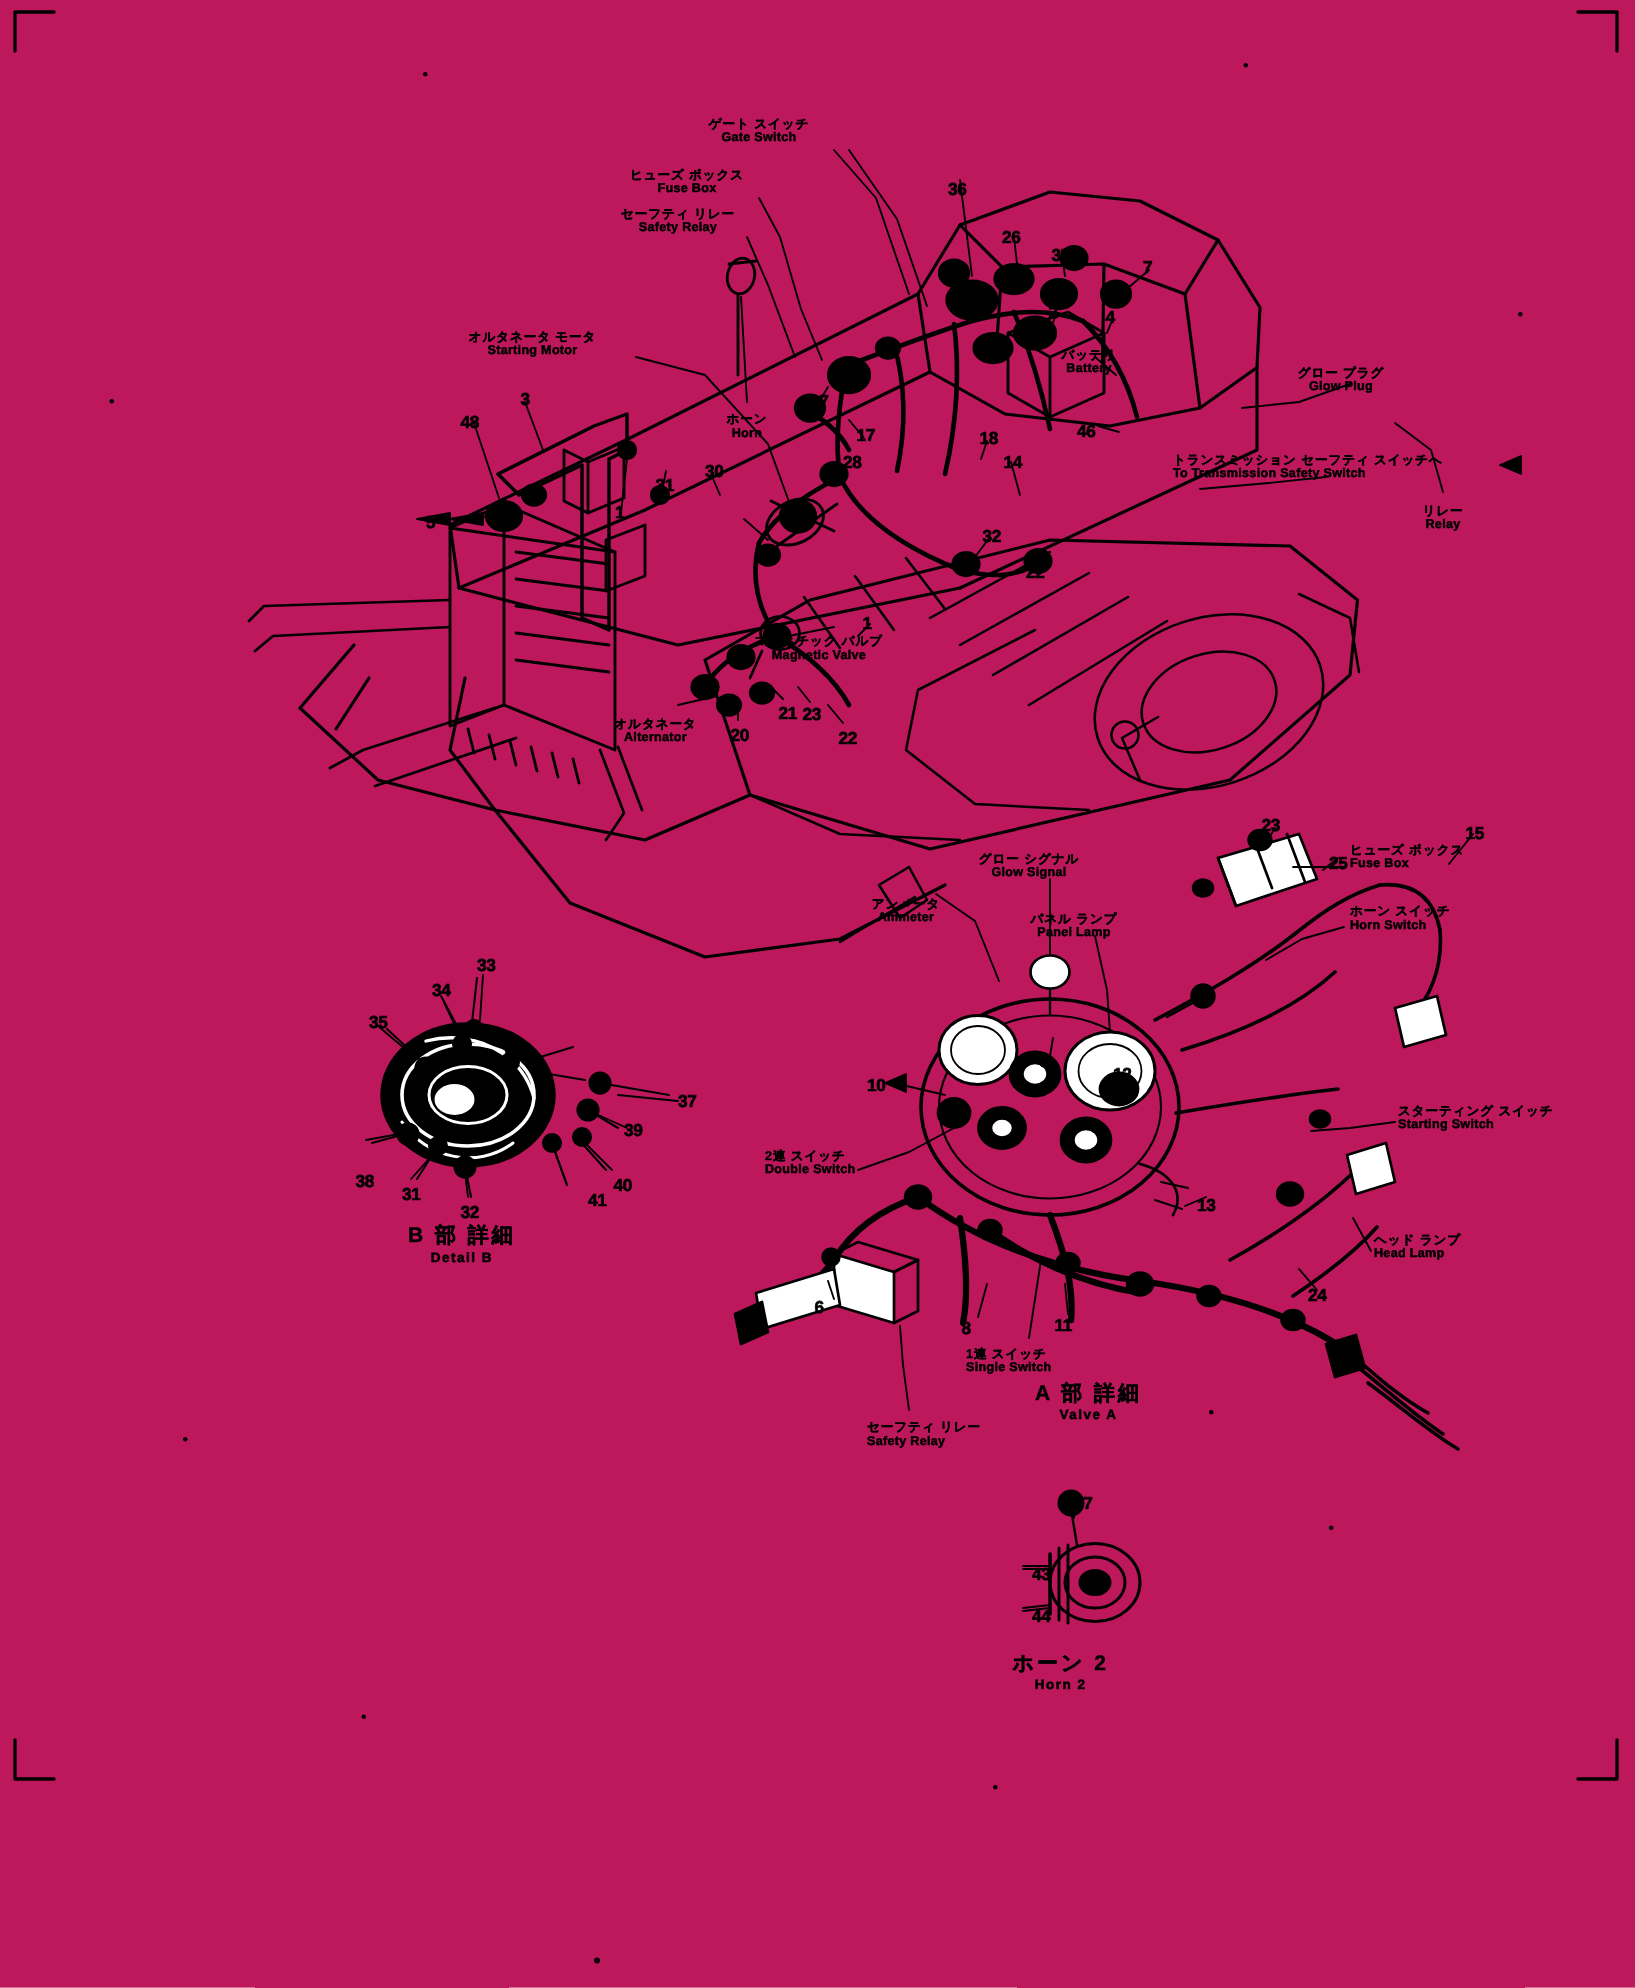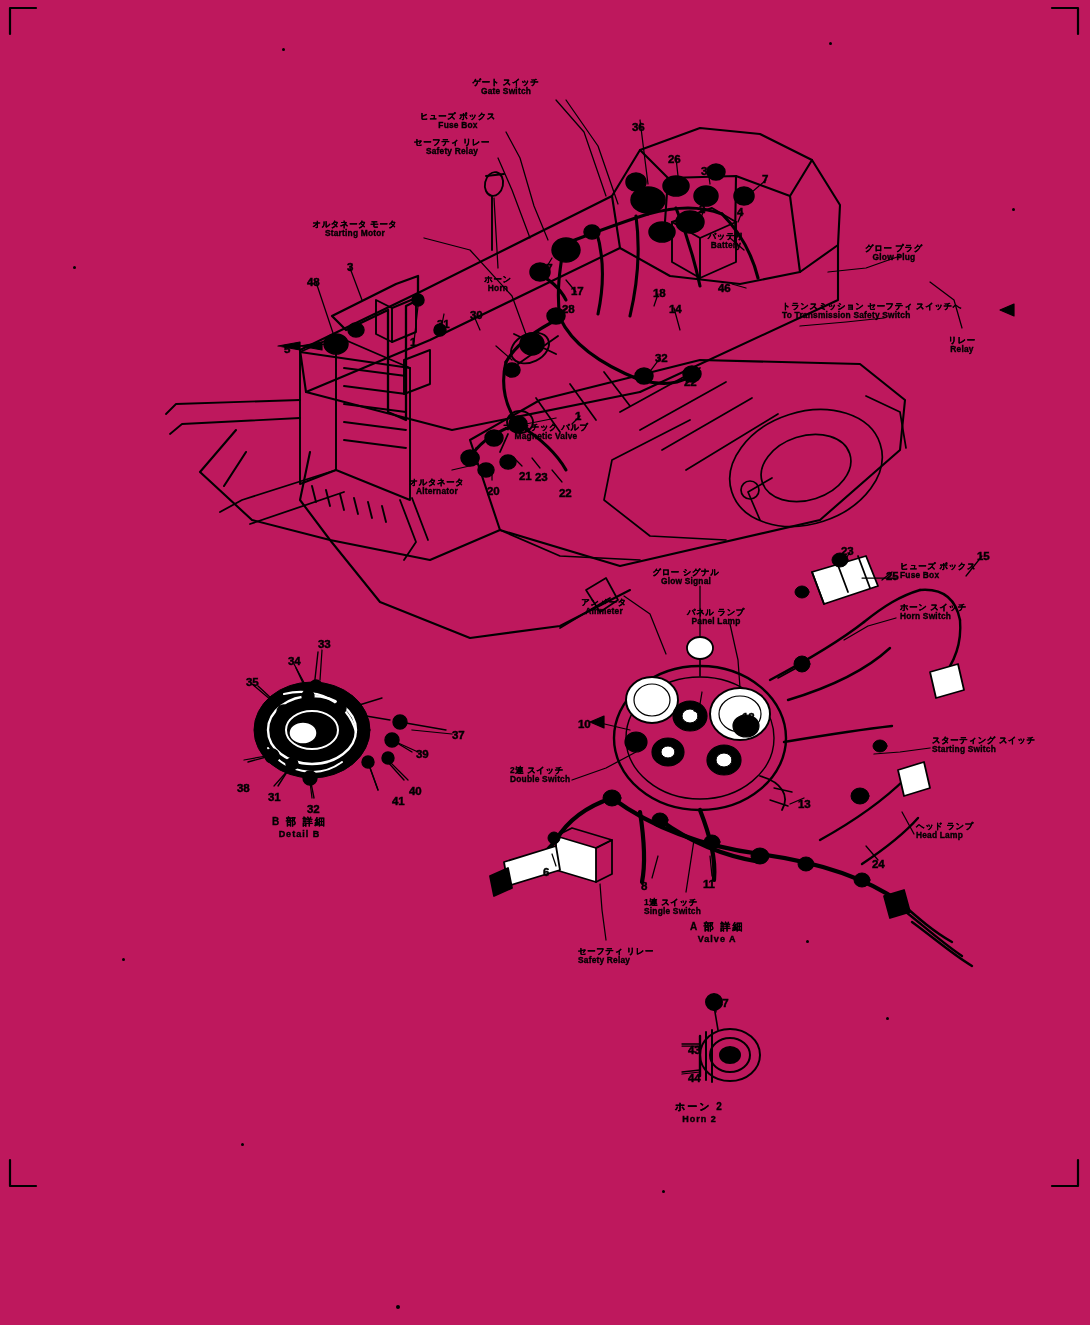--- a/index.html
+++ b/index.html
@@ -12,21 +12,21 @@
        text-align:center;letter-spacing:.2px;}
   .lbl .jp{display:block;font-size:8.4px;letter-spacing:.6px;
            -webkit-text-stroke:.25px #000;}
   .lbl .en{display:block;font-size:8.4px;letter-spacing:.2px;
            -webkit-text-stroke:.35px #000;}
   .lbl.left{text-align:left;}
   .num{position:absolute;font-size:11.5px;font-weight:bold;
        font-family:"Liberation Sans",sans-serif;
        -webkit-text-stroke:.45px #000;letter-spacing:-.2px;}
   .sect{position:absolute;white-space:nowrap;text-align:center;font-weight:bold;}
-  .sect .jp{display:block;font-size:10px;letter-spacing:2px;-webkit-text-stroke:.3px #000;}
+  .sect .jp{display:block;font-size:14px;letter-spacing:2px;-webkit-text-stroke:.3px #000;}
   .sect .en{display:block;font-size:9px;letter-spacing:1px;-webkit-text-stroke:.4px #000;}
   .speck{position:absolute;background:#000;border-radius:50%;}
 </style>
 </head>
 <body>
 
 <div id="sheet">
 
   <svg class="art" viewBox="0 0 1090 1325" xmlns="http://www.w3.org/2000/svg" stroke="#000" fill="none" stroke-linecap="round" stroke-linejoin="round">
 

